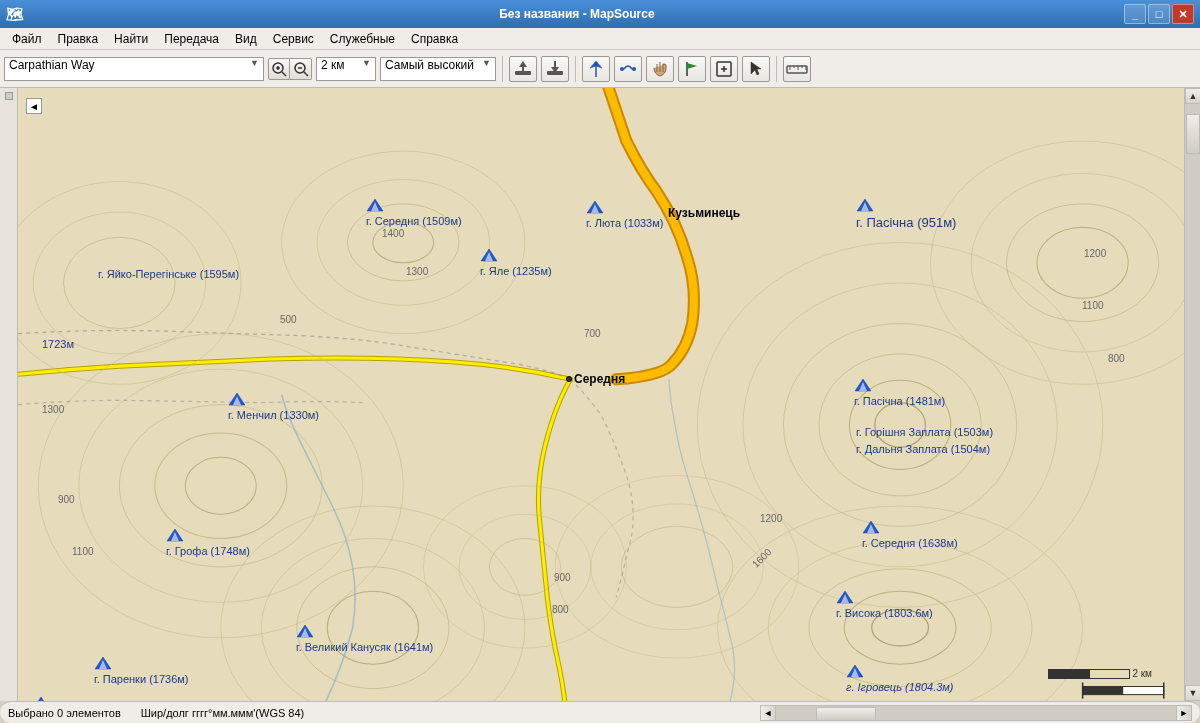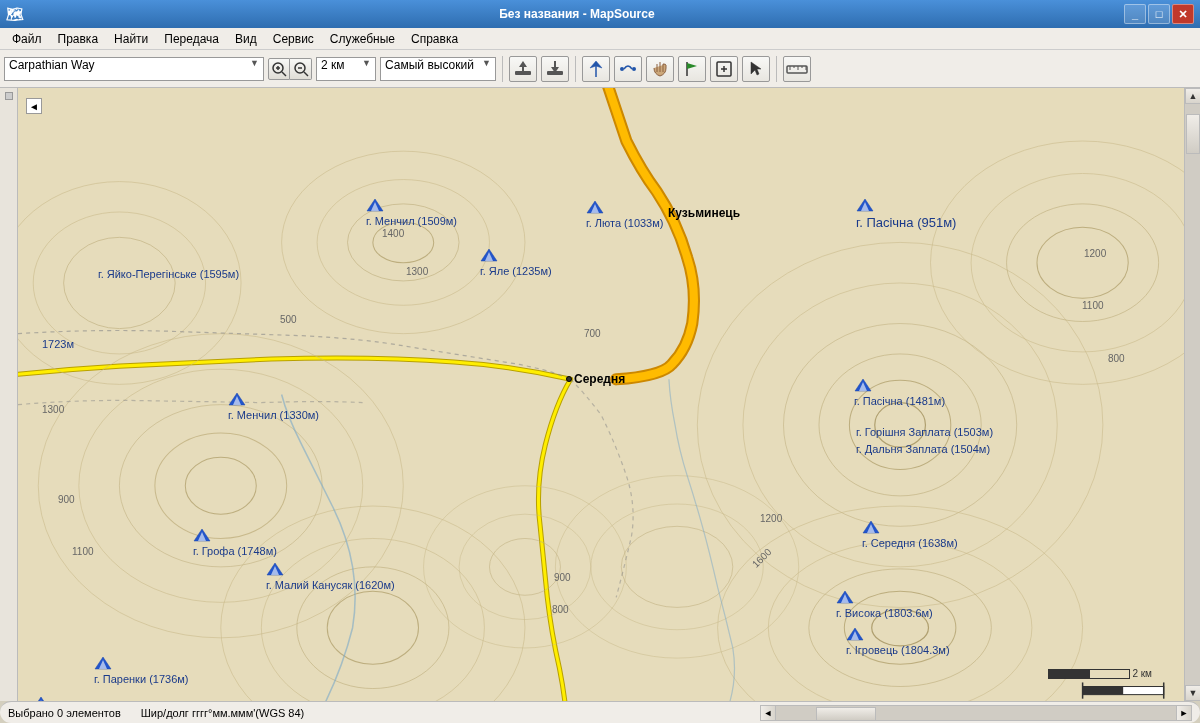--- a/index.html
+++ b/index.html
@@ -448,21 +448,21 @@
 
     <div id="nav-arrow">◄</div>
 
     <div style="position:absolute;top:0;left:0;width:100%;height:100%;pointer-events:none;">
 
       <div style="position:absolute;left:348px;top:110px;">
         <svg width="18" height="14" viewBox="0 0 18 14">
             <polygon points="9,1 1,13 17,13" fill="#2255cc" stroke="#1a44aa" stroke-width="0.5"></polygon>
             <polygon points="9,4 5,13 13,13" fill="white" opacity="0.6"></polygon>
           </svg>
-        <div class="map-label" style="position:static;color:#1a3a8a;font-size:11px;">г. Менчил (1509м)</div>
+        <div class="map-label" style="position:static;color:#1a3a8a;font-size:11px;">г. Середня (1509м)</div>
       </div>
 
       <div style="position:absolute;left:568px;top:112px;">
         <svg width="18" height="14" viewBox="0 0 18 14">
             <polygon points="9,1 1,13 17,13" fill="#2255cc" stroke="#1a44aa" stroke-width="0.5"></polygon>
             <polygon points="9,4 5,13 13,13" fill="white" opacity="0.6"></polygon>
           </svg>
         <div class="map-label" style="position:static;color:#1a3a8a;font-size:11px;">г. Люта (1033м)</div>
       </div>
 
@@ -529,64 +529,64 @@
       <div style="position:absolute;left:838px;top:338px;">
         <div class="map-label" style="position:static;color:#1a3a8a;font-size:11px;">г. Горішня Заплата (1503м)</div>
       </div>
 
       <div style="position:absolute;left:838px;top:355px;">
         <div class="map-label" style="position:static;color:#1a3a8a;font-size:11px;">г. Дальня Заплата (1504м)</div>
       </div>
 
       <div class="map-label" style="left:40px;top:406px;font-size:10px;color:#666;">900</div>
 
-      <div style="position:absolute;left:148px;top:440px;margin-left:27px;">
+      <div style="position:absolute;left:148px;top:440px;">
         <svg width="18" height="14" viewBox="0 0 18 14">
             <polygon points="9,1 1,13 17,13" fill="#2255cc" stroke="#1a44aa" stroke-width="0.5"></polygon>
             <polygon points="9,4 5,13 13,13" fill="white" opacity="0.6"></polygon>
           </svg>
         <div class="map-label" style="position:static;color:#1a3a8a;font-size:11px;">г. Грофа (1748м)</div>
       </div>
 
       <div class="map-label" style="left:742px;top:425px;font-size:10px;color:#666;">1200</div>
 
       <div style="position:absolute;left:844px;top:432px;">
         <svg width="18" height="14" viewBox="0 0 18 14">
             <polygon points="9,1 1,13 17,13" fill="#2255cc" stroke="#1a44aa" stroke-width="0.5"></polygon>
             <polygon points="9,4 5,13 13,13" fill="white" opacity="0.6"></polygon>
           </svg>
         <div class="map-label" style="position:static;color:#1a3a8a;font-size:11px;">г. Середня (1638м)</div>
       </div>
 
       <div class="map-label" style="left:54px;top:458px;font-size:10px;color:#666;">1100</div>
 
-      <div style="position:absolute;left:248px;top:474px;">
-        <svg width="18" height="14" viewBox="0 0 18 14">
-            <polygon points="9,1 1,13 17,13" fill="#2255cc" stroke="#1a44aa" stroke-width="0.5"></polygon>
-            <polygon points="9,4 5,13 13,13" fill="white" opacity="0.6"></polygon>
-          </svg>
-        <div class="map-label" style="position:static;color:#1a3a8a;font-size:11px;">г. Малий Канусяк (1620м)</div>
-      </div>
 
       <div class="map-label" style="left:536px;top:484px;font-size:10px;color:#666;">900</div>
 
       <div style="position:absolute;left:818px;top:502px;">
         <svg width="18" height="14" viewBox="0 0 18 14">
             <polygon points="9,1 1,13 17,13" fill="#2255cc" stroke="#1a44aa" stroke-width="0.5"></polygon>
             <polygon points="9,4 5,13 13,13" fill="white" opacity="0.6"></polygon>
           </svg>
         <div class="map-label" style="position:static;color:#1a3a8a;font-size:11px;">г. Висока (1803.6м)</div>
       </div>
 
       <div class="map-label" style="left:534px;top:516px;font-size:10px;color:#666;">800</div>
 
       <div class="map-label" style="left:732px;top:474px;font-size:10px;color:#666;transform:rotate(-45deg);transform-origin:left top;">1600</div>
 
-
-      <div style="position:absolute;left:828px;top:539px;">
+      <div style="position:absolute;left:278px;top:536px;">
+        <svg width="18" height="14" viewBox="0 0 18 14">
+            <polygon points="9,1 1,13 17,13" fill="#2255cc" stroke="#1a44aa" stroke-width="0.5"></polygon>
+            <polygon points="9,4 5,13 13,13" fill="white" opacity="0.6"></polygon>
+          </svg>
+        <div class="map-label" style="position:static;color:#1a3a8a;font-size:11px;">г. Великий Канусяк (1641м)</div>
+      </div>
+
+      <div style="position:absolute;left:828px;top:576px;font-style:italic;">
         <svg width="18" height="14" viewBox="0 0 18 14">
             <polygon points="9,1 1,13 17,13" fill="#2255cc" stroke="#1a44aa" stroke-width="0.5"></polygon>
             <polygon points="9,4 5,13 13,13" fill="white" opacity="0.6"></polygon>
           </svg>
         <div class="map-label" style="position:static;color:#1a3a8a;font-size:11px;">г. Ігровець (1804.3м)</div>
       </div>
 
       <div style="position:absolute;left:76px;top:568px;">
         <svg width="18" height="14" viewBox="0 0 18 14">
             <polygon points="9,1 1,13 17,13" fill="#2255cc" stroke="#1a44aa" stroke-width="0.5"></polygon>

